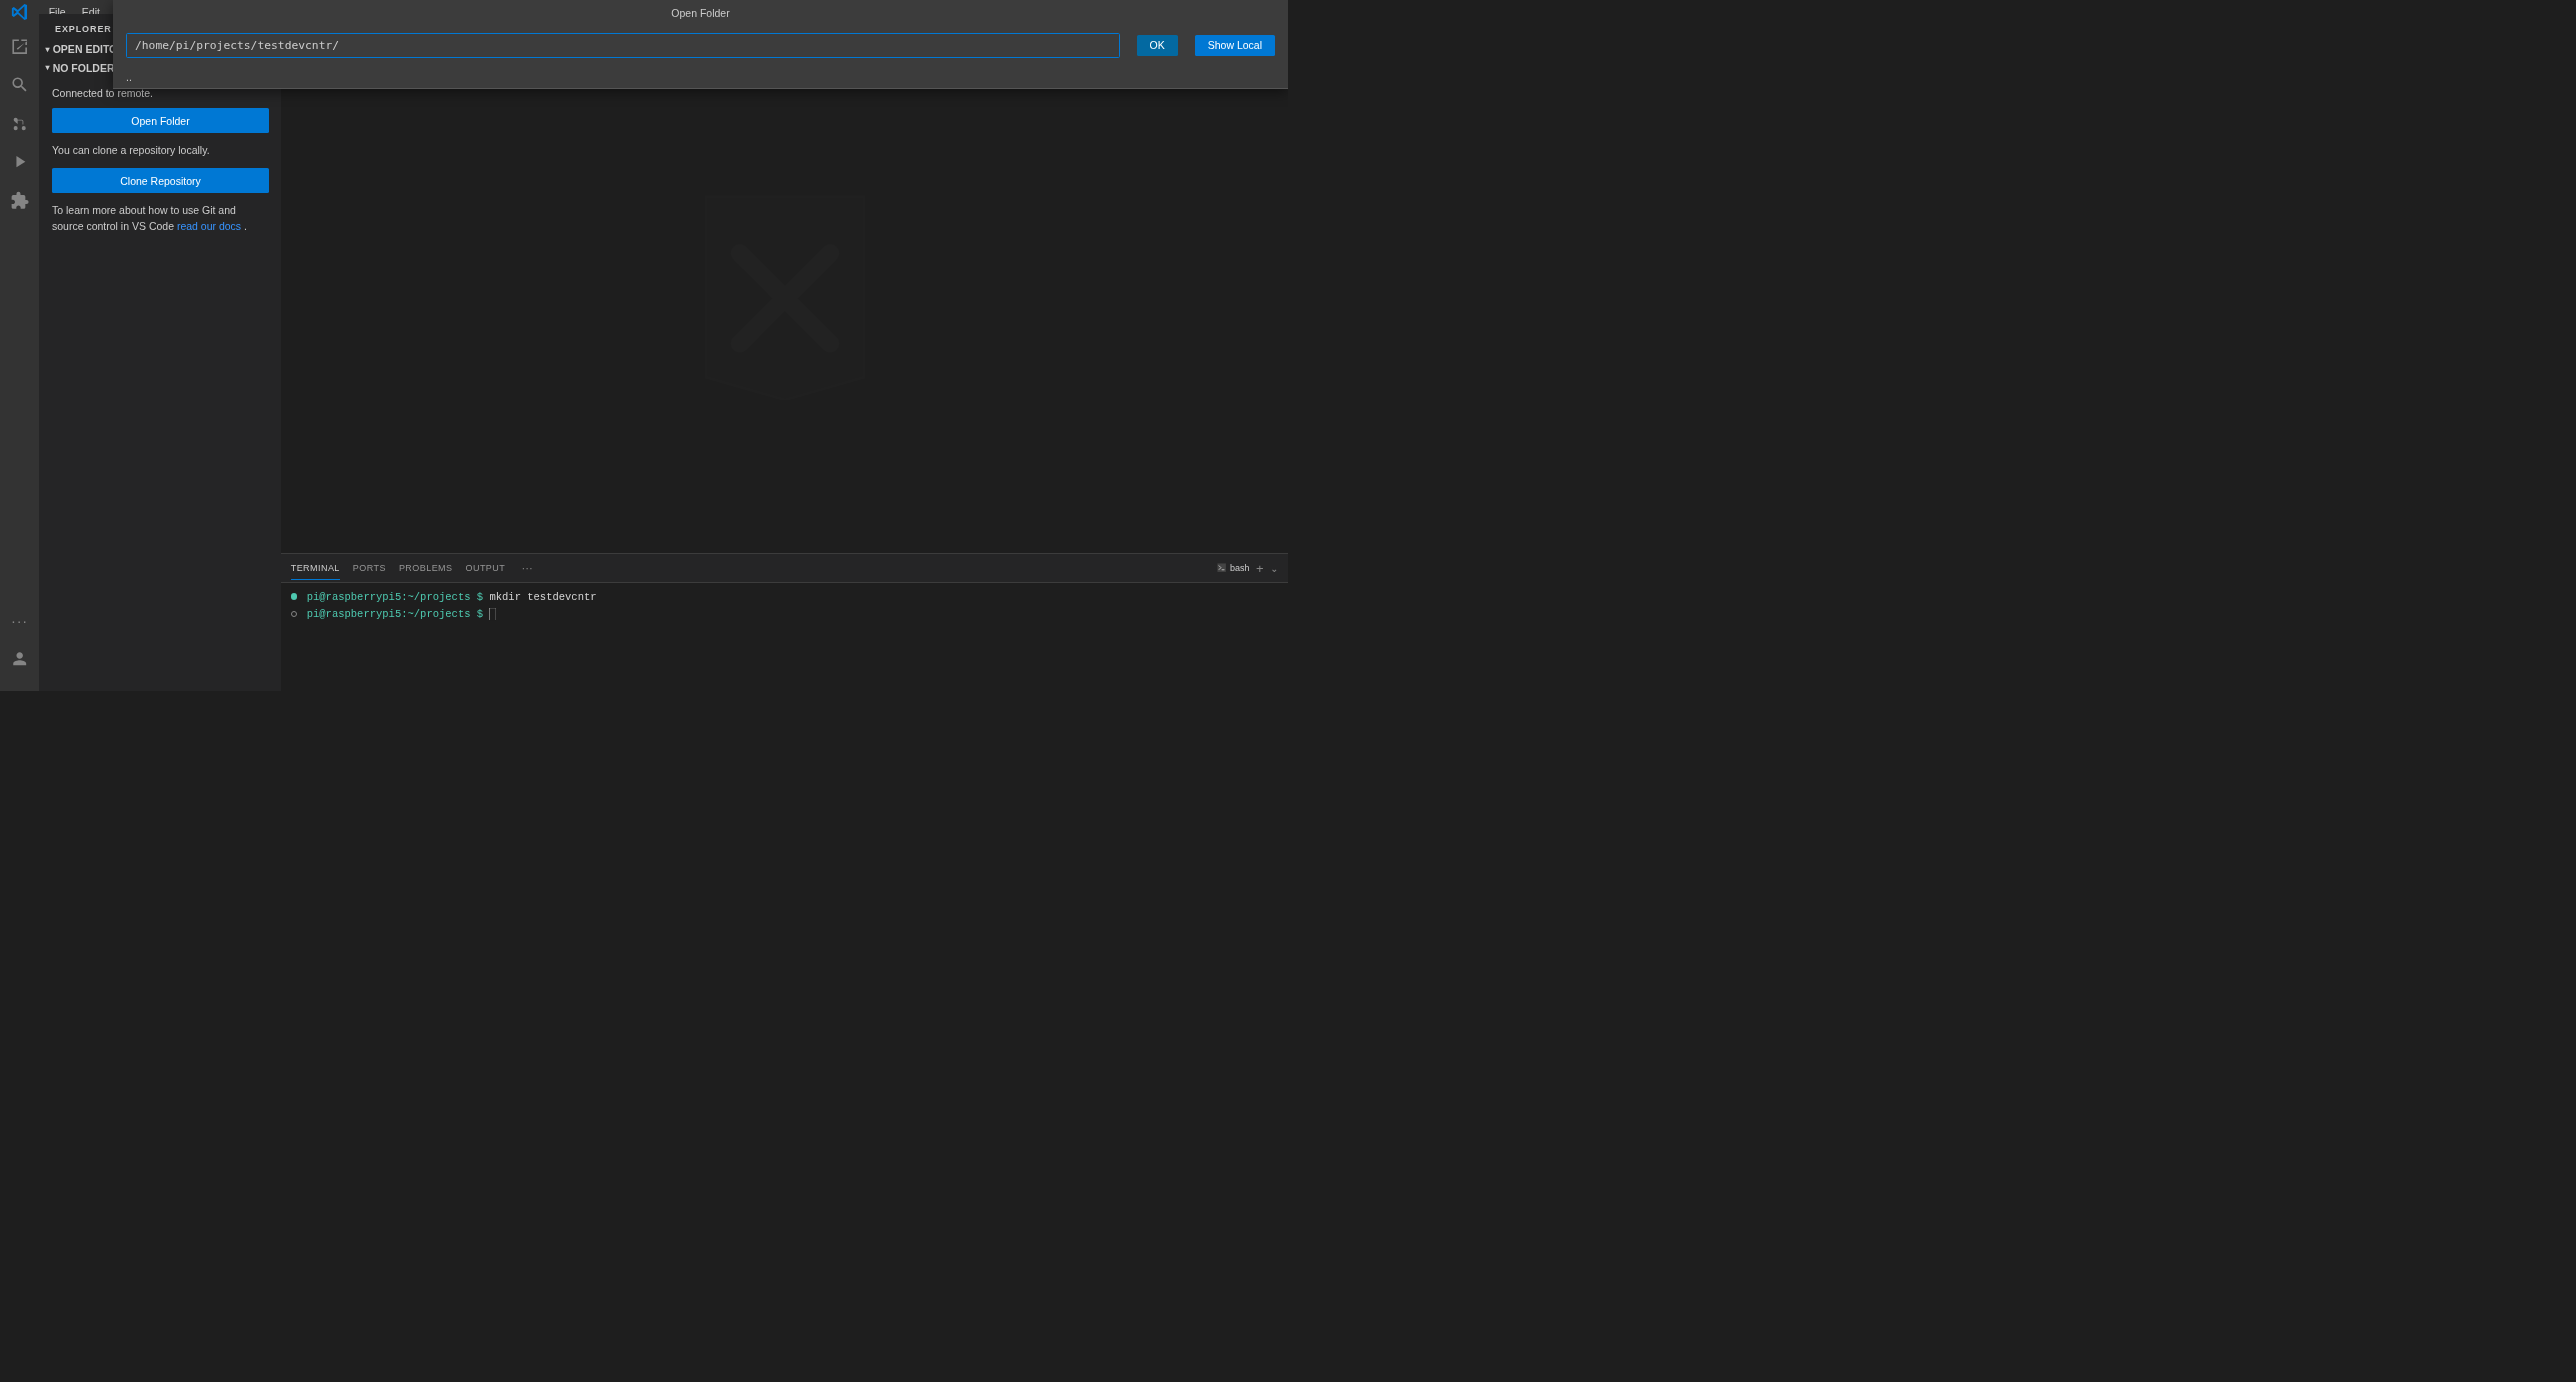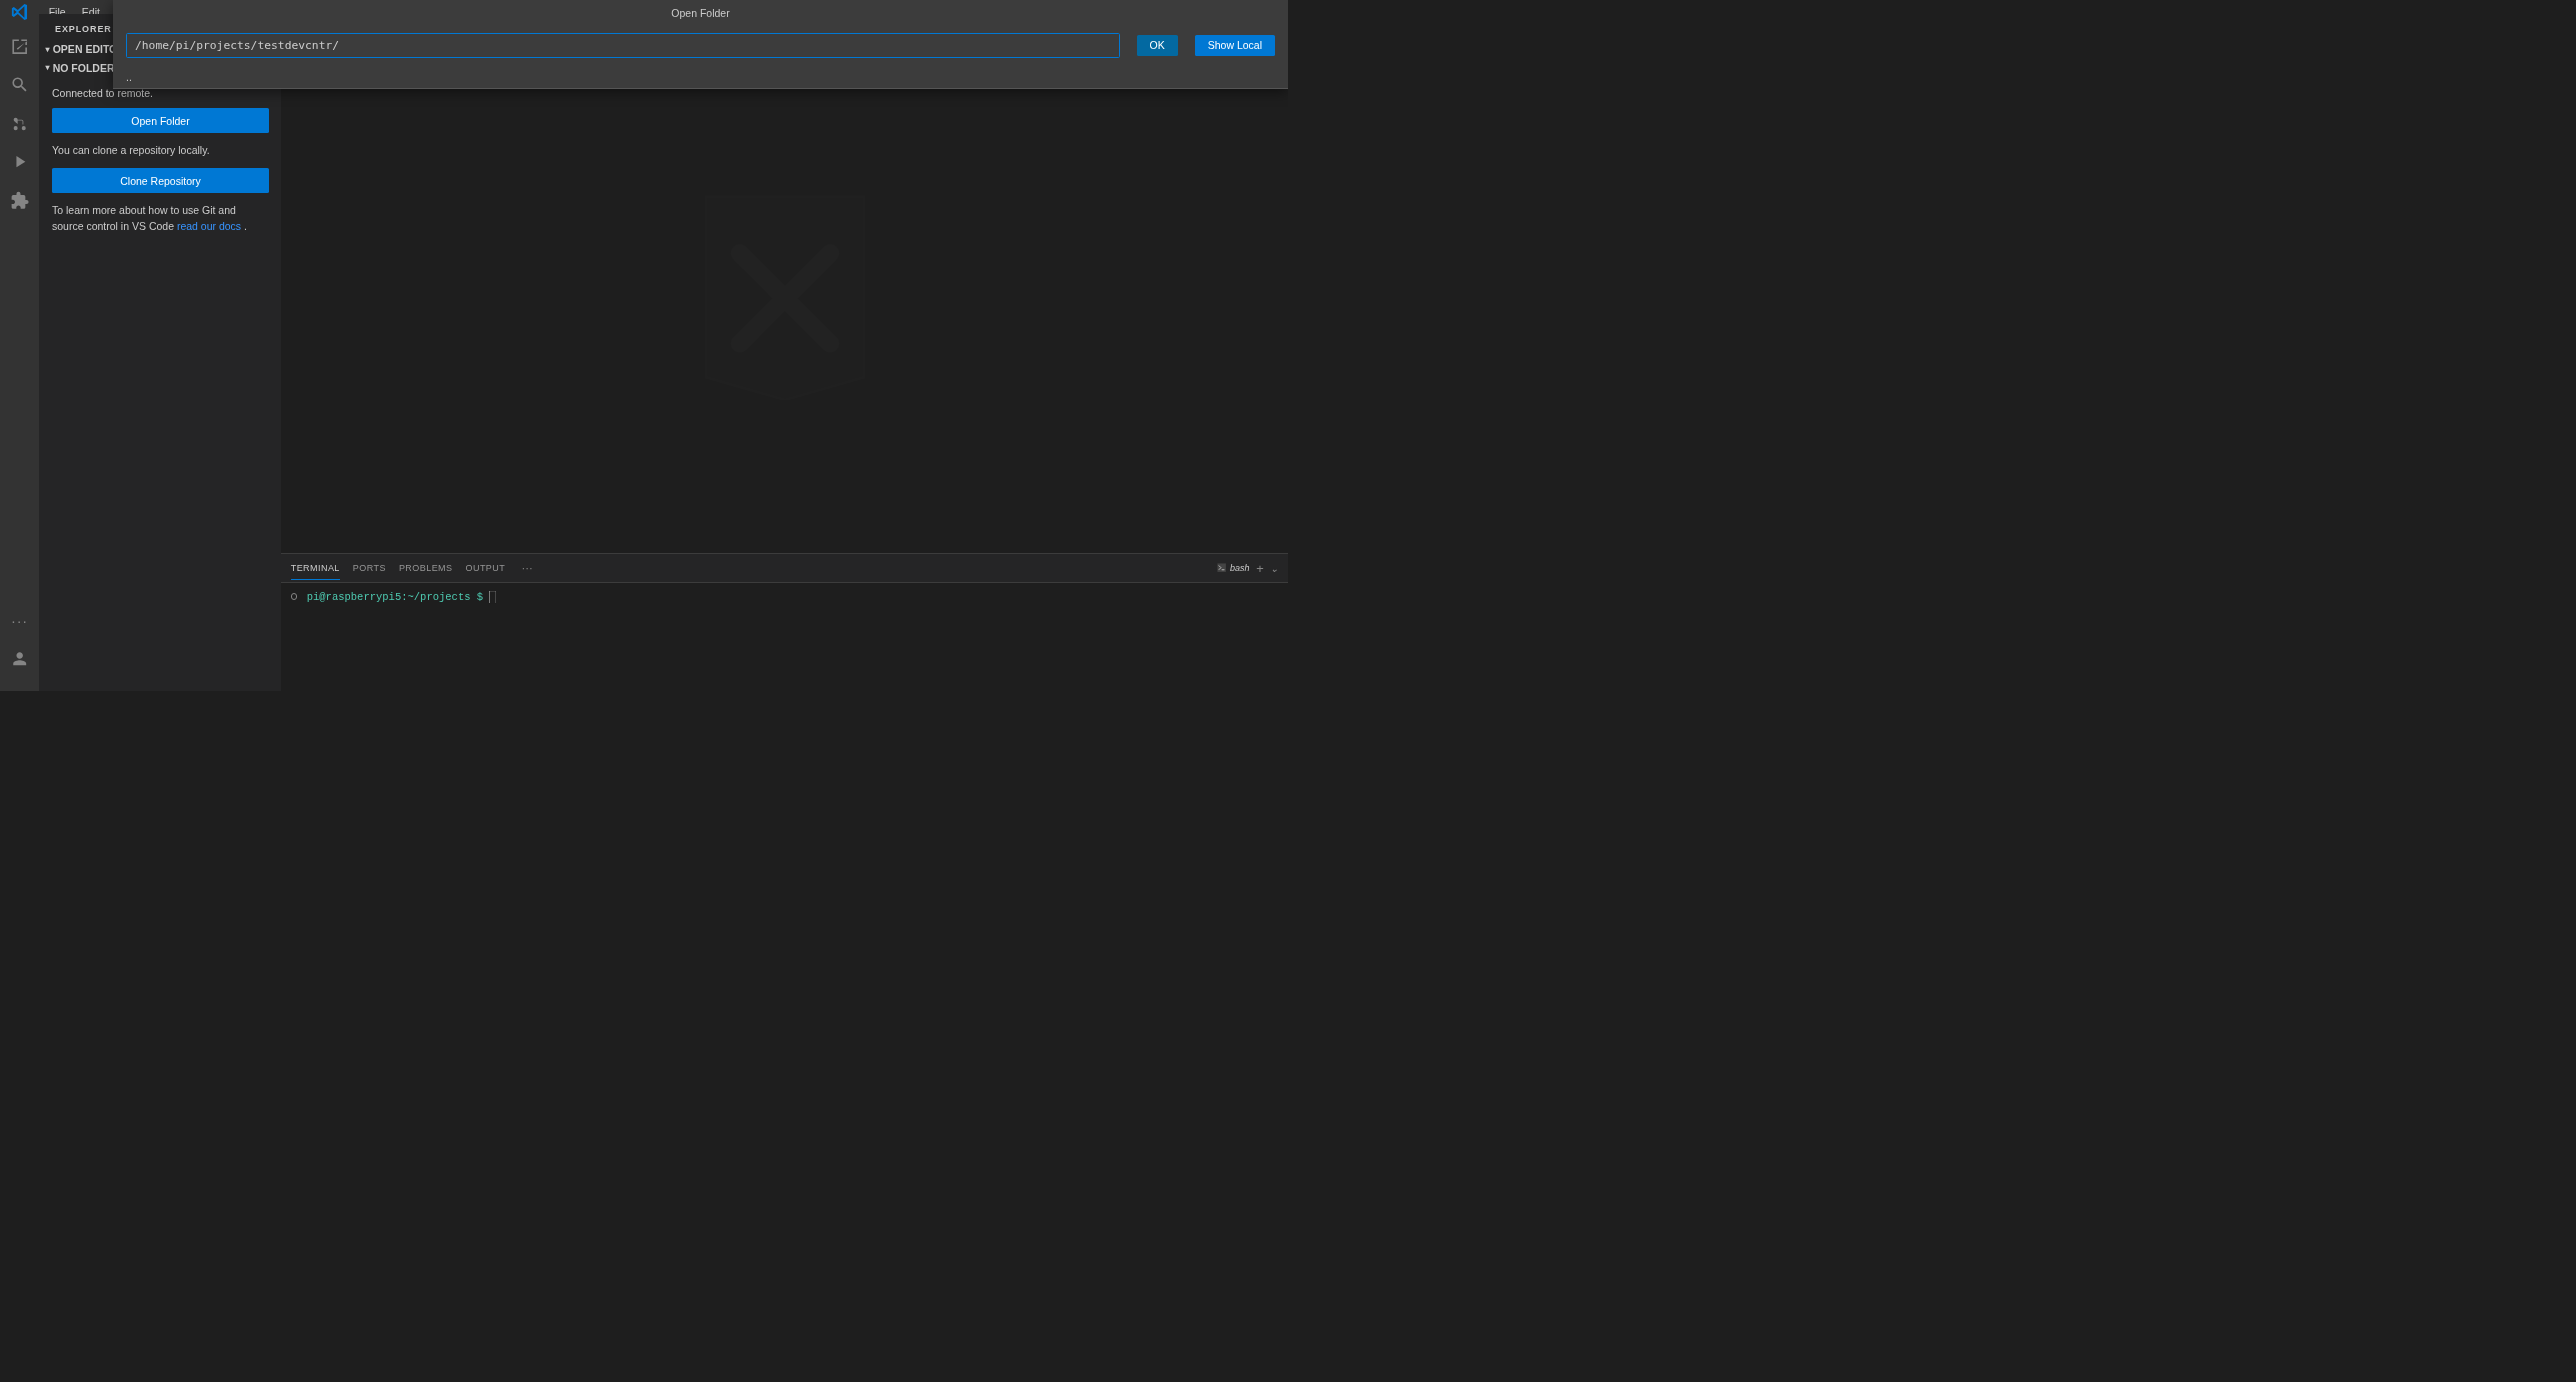--- a/index.html
+++ b/index.html
@@ -173,21 +173,20 @@
       cursor: pointer;
       margin-left: 3.2px;
     }
     .terminal-actions {
       margin-left: auto;
       display: flex;
       align-items: center;
       gap: 6.5px;
       font-size: 9.7px;
       color: #858585;
-      font-style: italic;
     }
     .terminal-body {
       flex: 1;
       padding: 6.5px 9.7px;
       font-family: 'Consolas', 'Courier New', monospace;
       font-size: 10.5px;
       overflow: hidden;
     }
     .terminal-line {
       margin-bottom: 1.6px;
@@ -406,20 +405,25 @@
               <path d="M4 5l3 3-3 3M8 11h4" stroke="#cccccc" stroke-width="1.2" fill="none"></path>
             </svg>
           <span>bash</span>
         </span>
         <span style="font-size:13px;color:#858585;cursor:pointer;">+</span>
         <span style="font-size:9.7px;color:#858585;cursor:pointer;">⌄</span>
       </div>
     </div>
     <div class="terminal-body">
       <div class="terminal-line">
+        <span class="dot-filled"></span>
+        <span class="t-green">pi@raspberrypi5:~/projects $</span>
+        <span class="t-white"> mkdir testdevcntr</span>
+      </div>
+      <div class="terminal-line">
         <span class="dot-empty"></span>
         <span class="t-green">pi@raspberrypi5:~/projects $</span>
         <span class="t-white"> <span style="background:#d4d4d4;color:#1e1e1e;">█</span></span>
       </div>
     </div>
   </div>
 </div>
 
 <div class="dialog-overlay">
   <div class="open-folder-dialog">

